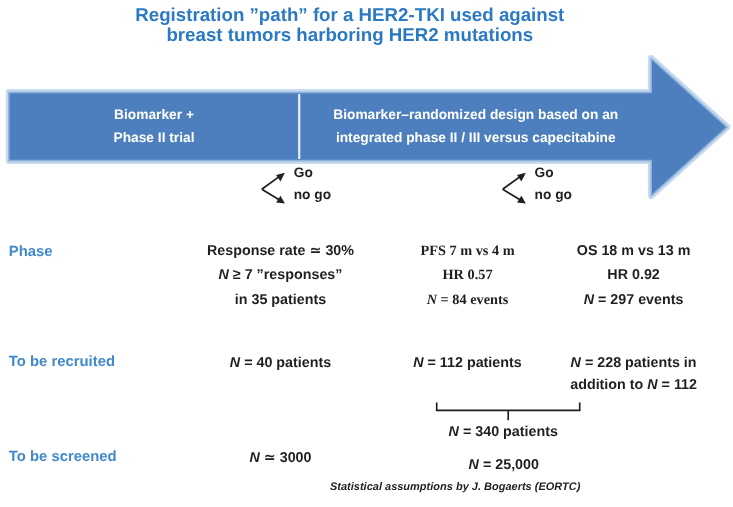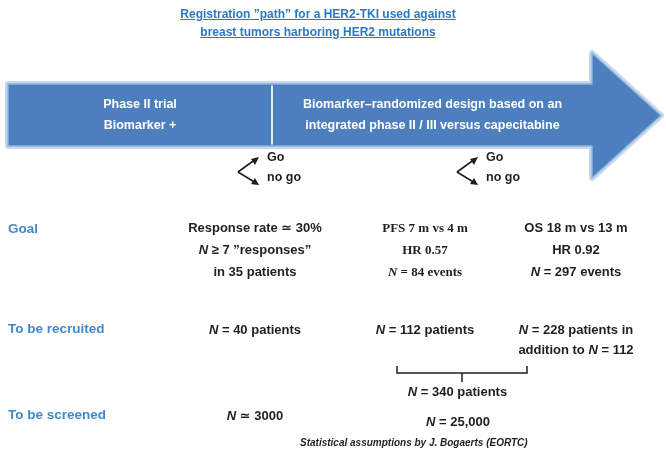--- a/index.html
+++ b/index.html
@@ -4,21 +4,21 @@
 <style>
   html,body{margin:0;padding:0;background:#ffffff;}
   #canvas{
     position:relative;width:666px;height:461px;background:#ffffff;overflow:hidden;
     font-family:"Liberation Sans","DejaVu Sans",sans-serif;
     color:#1f1f1f;
   }
   .abs{position:absolute;}
   .title{
     width:636px;left:0;top:5px;text-align:center;
-    color:#2b79c2;font-weight:bold;font-size:12px;line-height:18px;text-decoration:underline;
+    color:#2b79c2;font-weight:bold;font-size:17px;line-height:18px;
   }
   .arrow-label{
     color:#ffffff;font-weight:bold;font-size:12.5px;line-height:21px;text-align:center;
   }
   .fork-label{font-weight:bold;font-size:12.5px;line-height:15px;color:#1f1f1f;}
   .row-label{color:#4289cb;font-weight:bold;font-size:13.5px;}
   .cell{font-weight:bold;font-size:13px;line-height:22px;text-align:center;color:#1f1f1f;}
   .cell.tight{line-height:20px;}
   .footer{
     font-weight:bold;font-style:italic;font-size:10px;color:#1f1f1f;
@@ -35,22 +35,22 @@
     <div>breast tumors harboring HER2 mutations</div>
   </div>
 
   <svg class="abs" style="left:5px;top:48px;" width="661" height="137" viewBox="0 0 661 137">
     <path d="M3 36 H587 V5 L656 67.5 L587 130 V98 H3 Z" fill="none" stroke="#c7d9ee" stroke-width="6" stroke-linejoin="round"></path>
     <path d="M3 36 H587 V5 L656 67.5 L587 130 V98 H3 Z" fill="#4d7fbe" stroke="#8fb4dc" stroke-width="1.5" stroke-linejoin="round"></path>
     <line x1="267" y1="37.5" x2="267" y2="96.5" stroke="#e6eef7" stroke-width="2"></line>
   </svg>
 
   <div class="abs arrow-label" style="left:35px;top:94px;width:210px;">
+    <div>Biomarker +</div>
     <div>Phase II trial</div>
-    <div>Biomarker +</div>
   </div>
 
   <div class="abs arrow-label" style="left:285px;top:94px;width:295px;">
     <div>Biomarker–randomized design based on an</div>
     <div>integrated phase II / III versus capecitabine</div>
   </div>
 
   <svg class="abs" style="left:236px;top:150px;" width="28" height="40" viewBox="0 0 28 40">
     <line x1="2" y1="22" x2="20" y2="9" stroke="#1f1f1f" stroke-width="1.6"></line>
     <polygon points="23,7 15,9 19,15" fill="#1f1f1f"></polygon>
@@ -62,21 +62,21 @@
 
   <svg class="abs" style="left:455px;top:150px;" width="28" height="40" viewBox="0 0 28 40">
     <line x1="2" y1="22" x2="20" y2="9" stroke="#1f1f1f" stroke-width="1.6"></line>
     <polygon points="23,7 15,9 19,15" fill="#1f1f1f"></polygon>
     <line x1="2" y1="22" x2="20" y2="33" stroke="#1f1f1f" stroke-width="1.6"></line>
     <polygon points="23,35 15,34 19,28" fill="#1f1f1f"></polygon>
   </svg>
   <div class="abs fork-label" style="left:486px;top:150px;">Go</div>
   <div class="abs fork-label" style="left:486px;top:170px;">no go</div>
 
-  <div class="abs row-label" style="left:8px;top:221px;">Goal</div>
+  <div class="abs row-label" style="left:8px;top:221px;">Phase</div>
   <div class="abs row-label" style="left:8px;top:321px;">To be recruited</div>
   <div class="abs row-label" style="left:8px;top:407px;">To be screened</div>
 
   <div class="abs cell" style="left:163px;top:217px;width:184px;">
     <div>Response rate ≃ 30%</div>
     <div><i>N</i> ≥ 7 ”responses”</div>
     <div>in 35 patients</div>
   </div>
 
   <div class="abs cell" style="left:350px;top:217px;width:150px;font-family:Liberation Serif, serif;">

